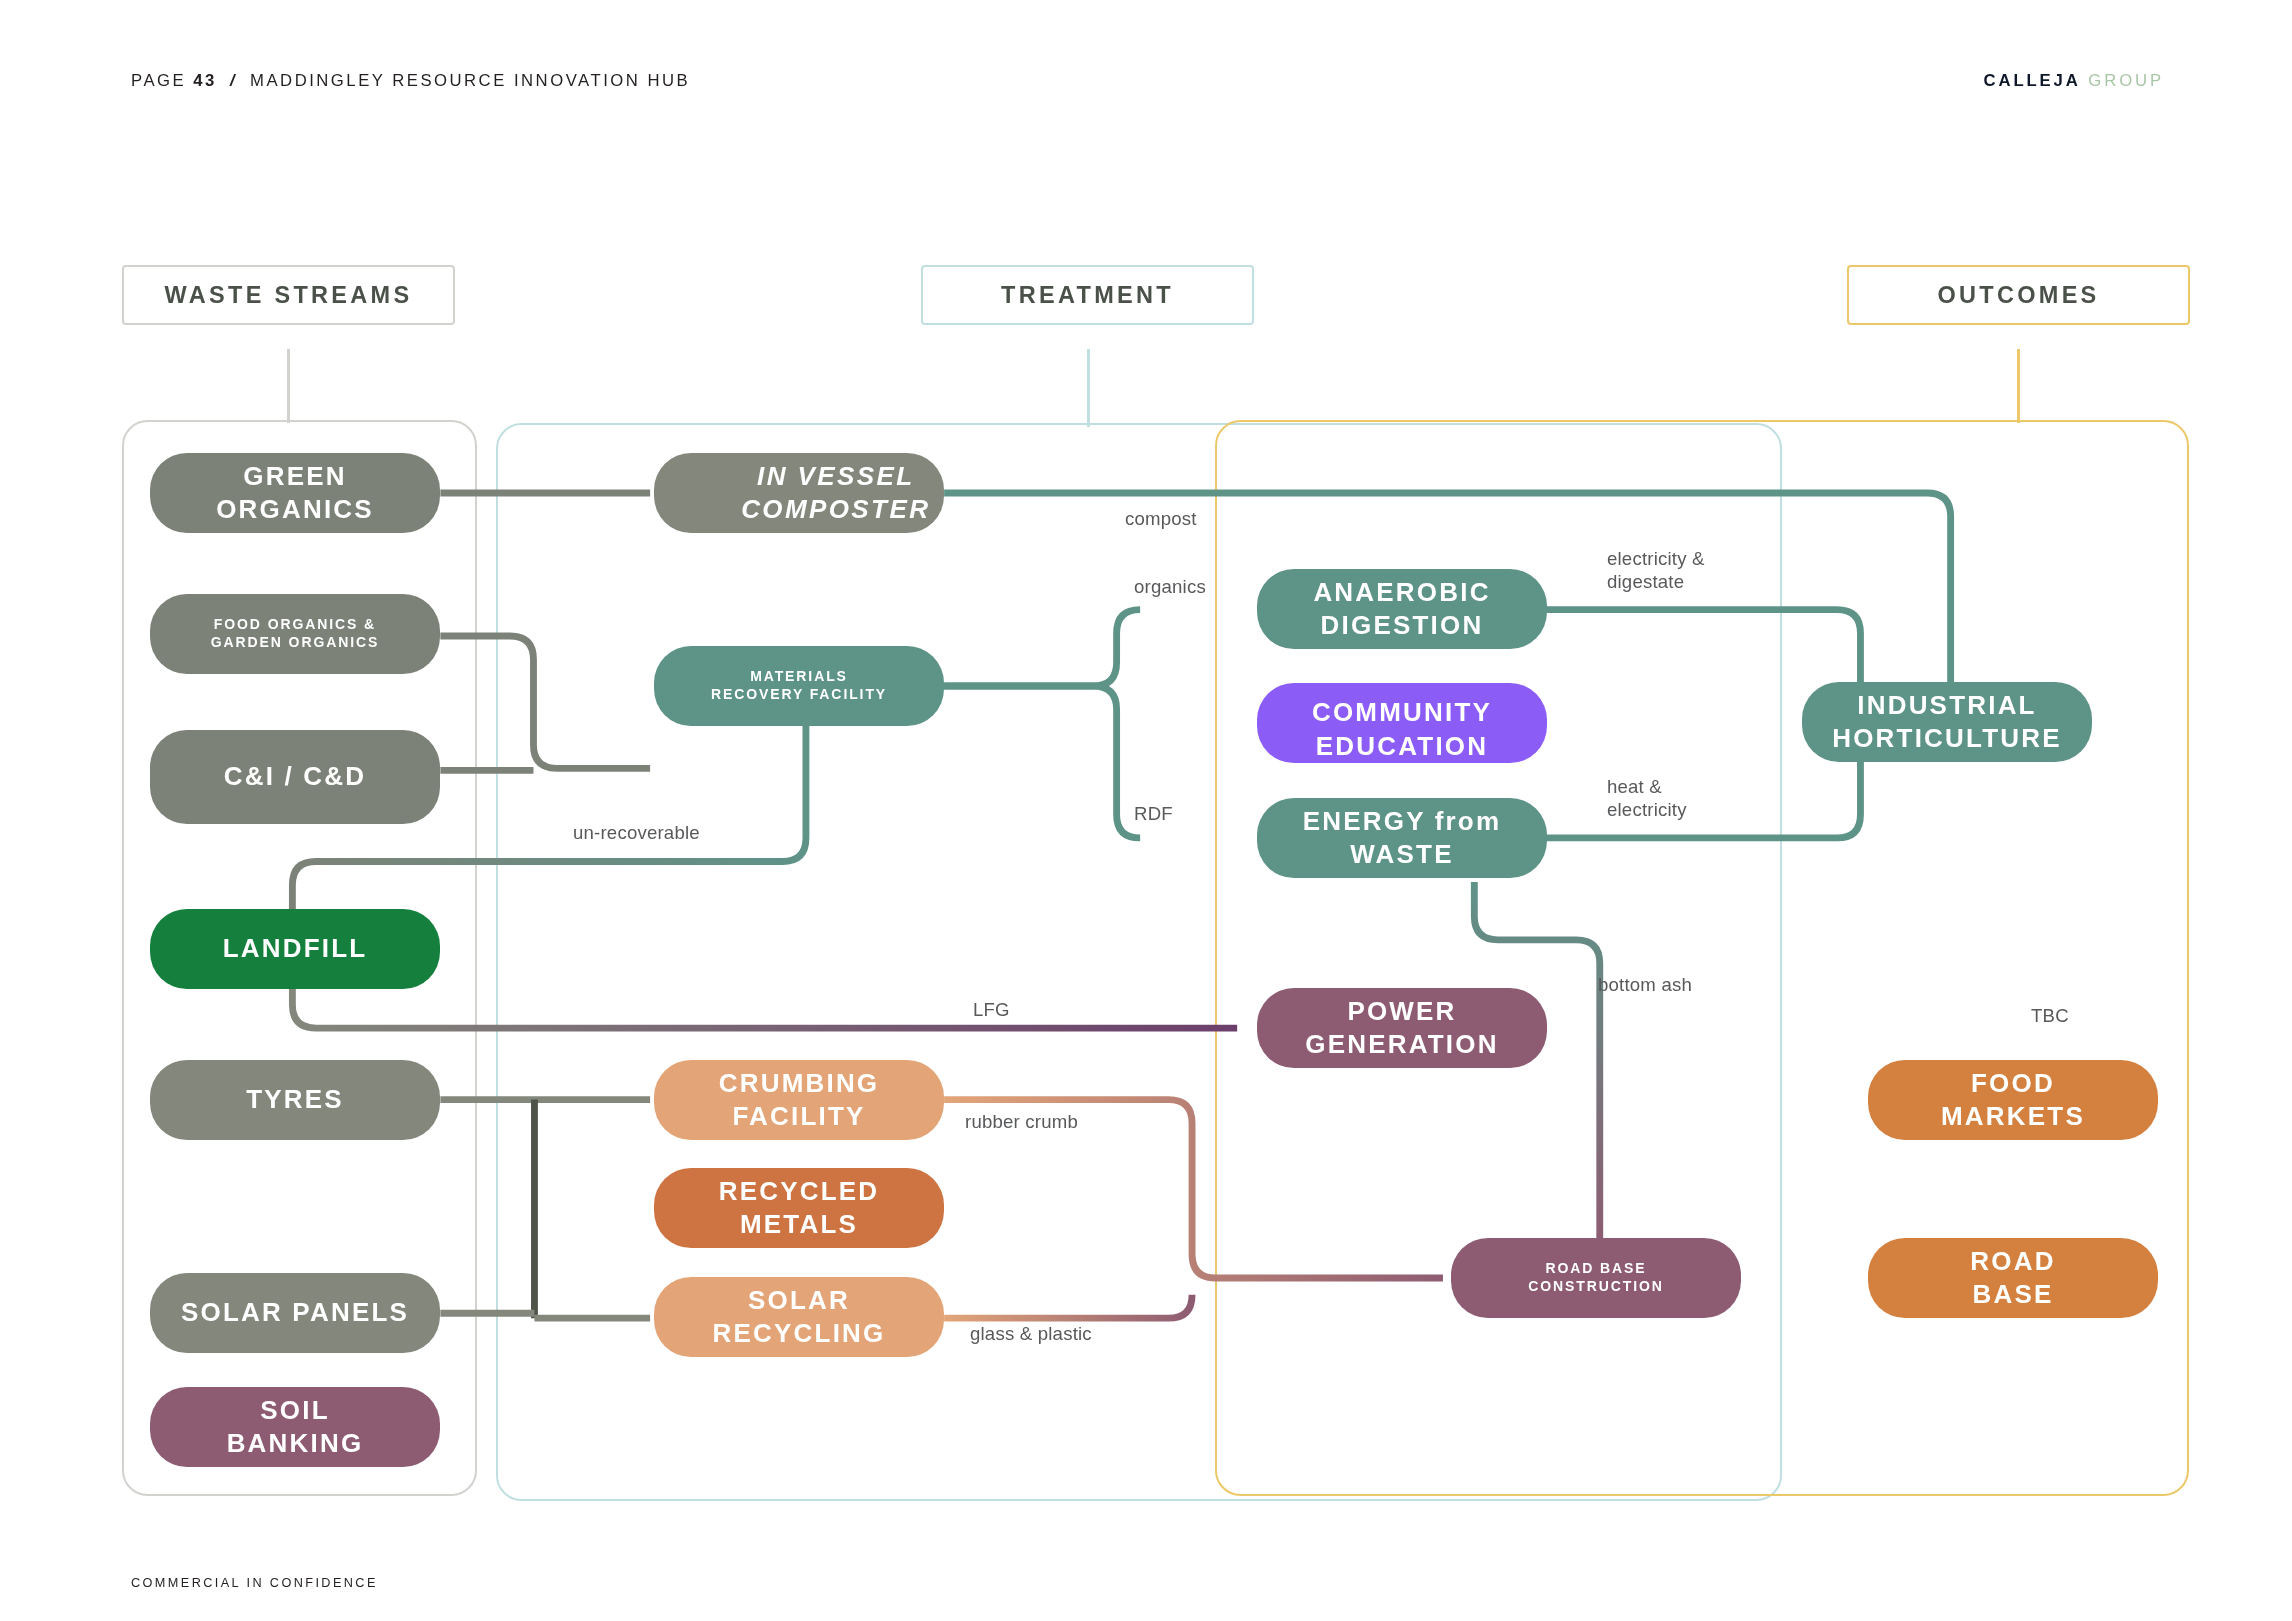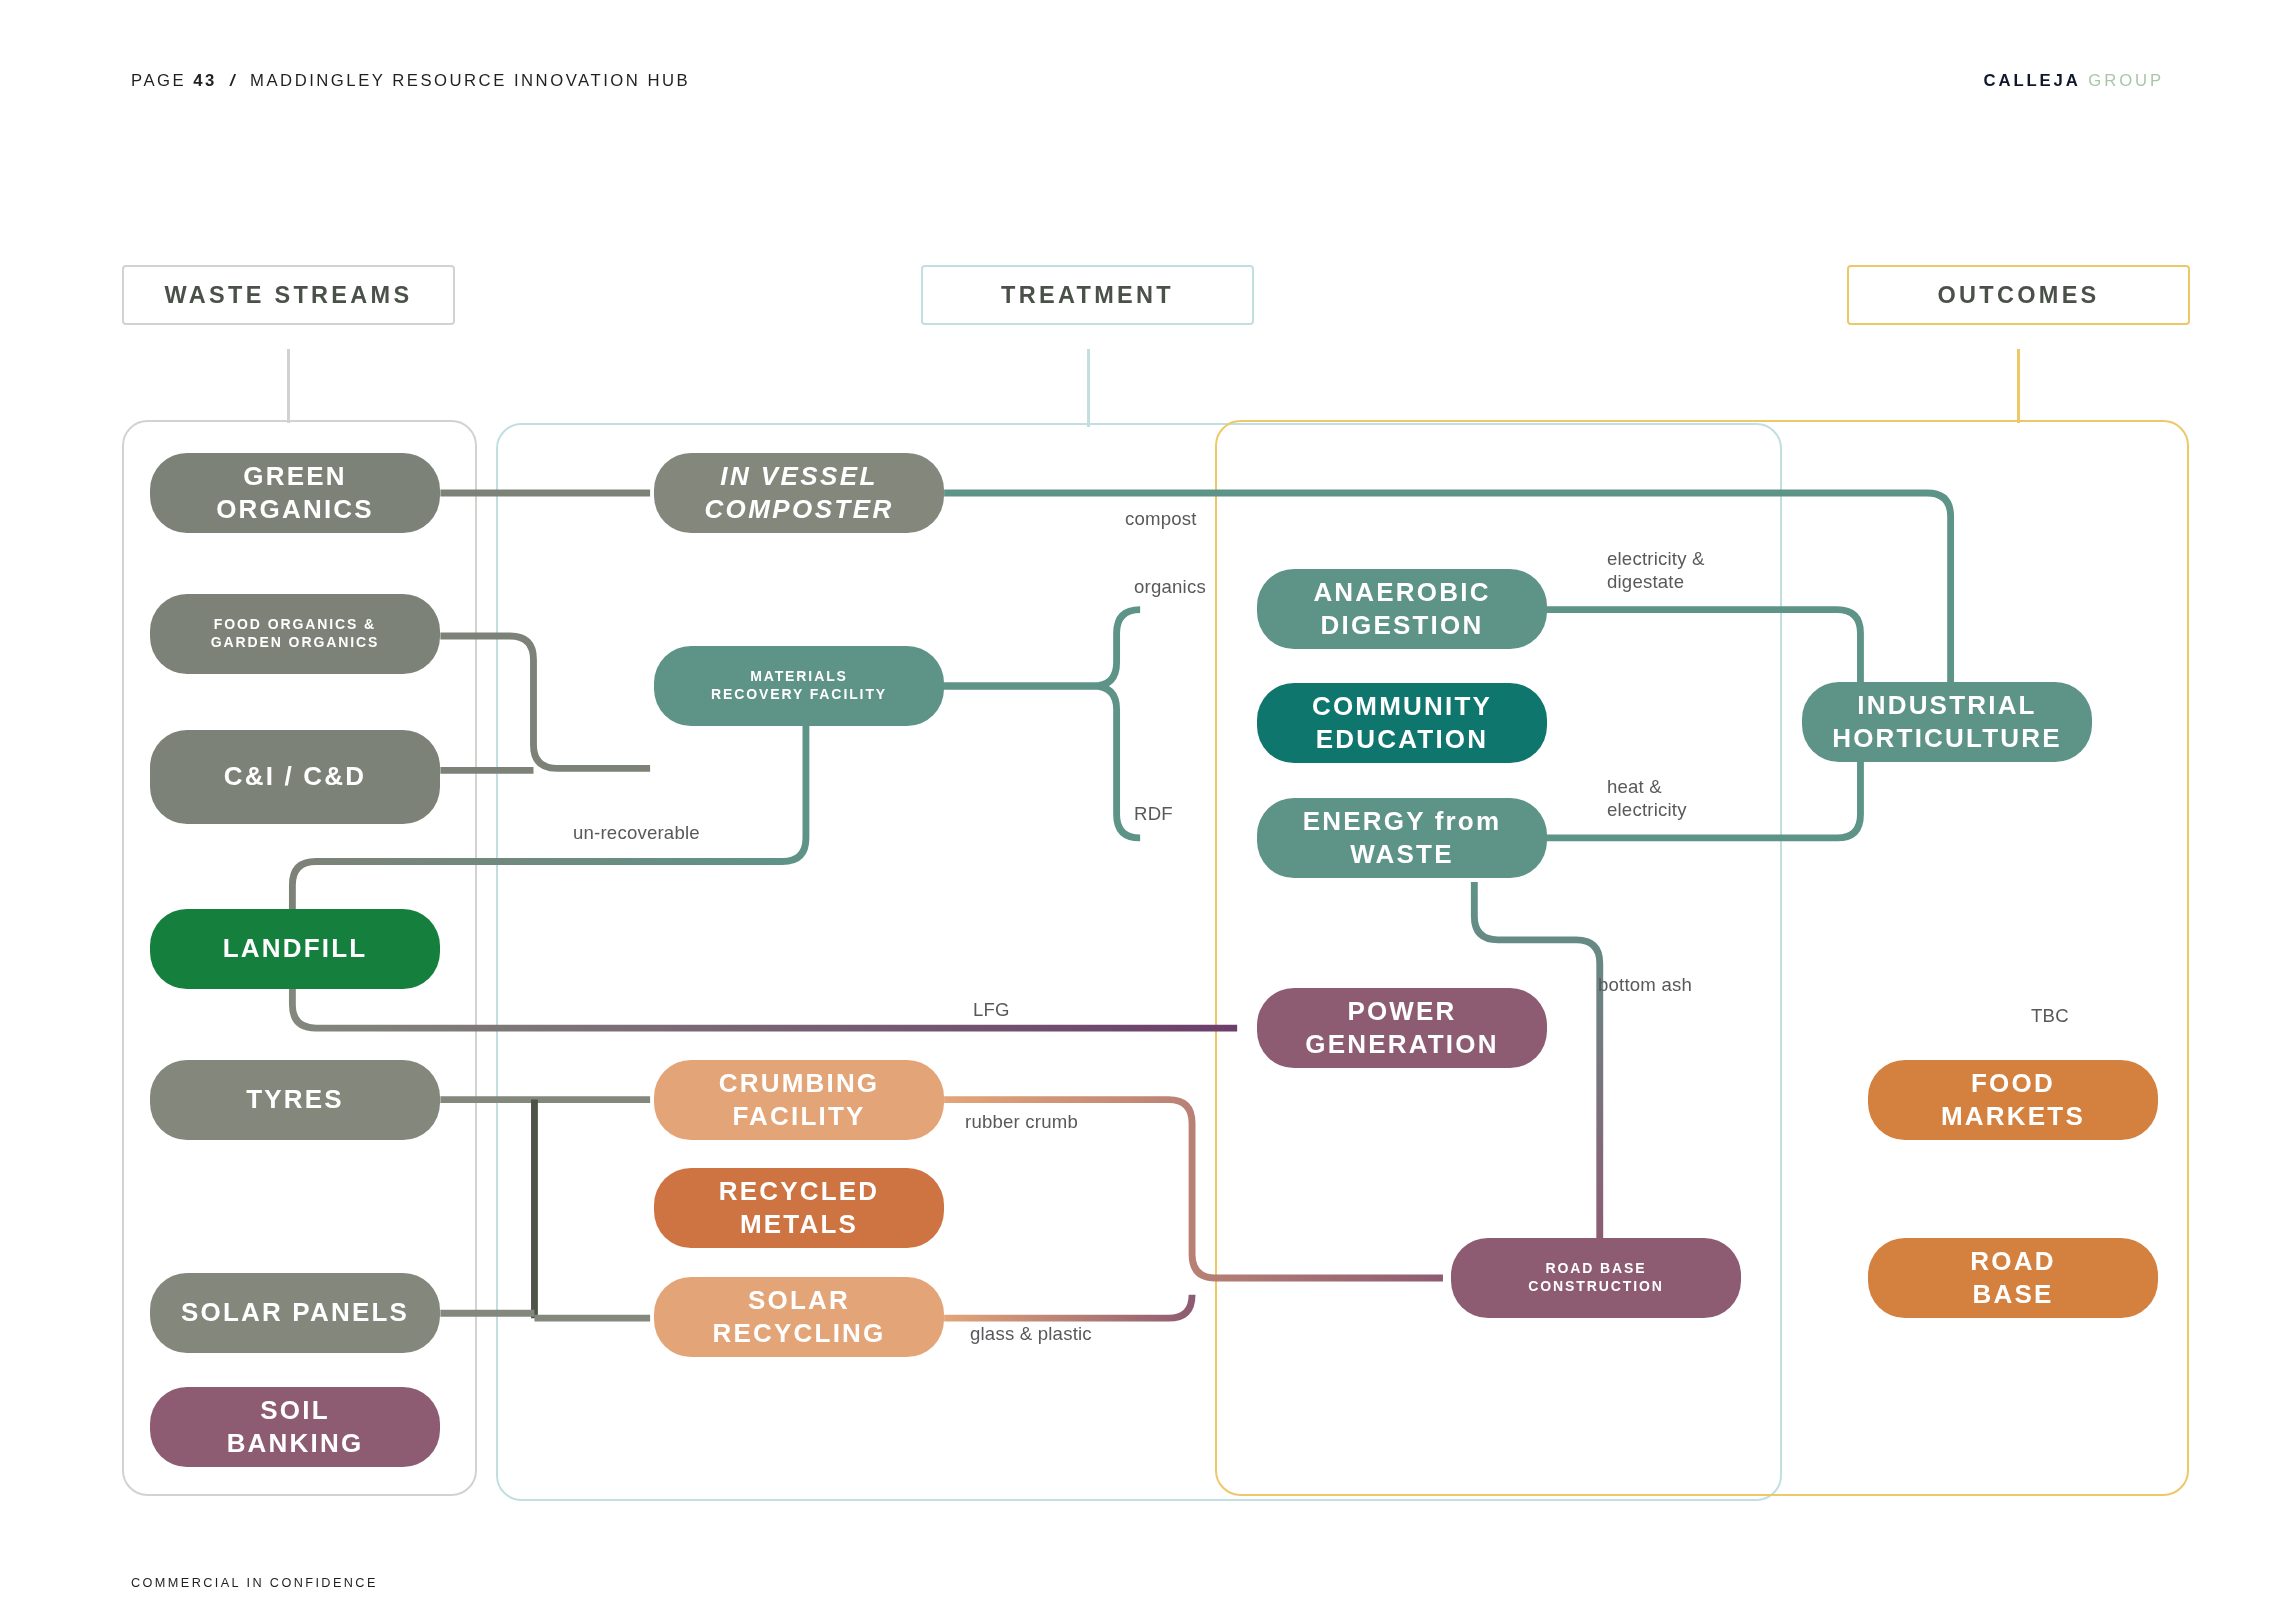--- a/index.html
+++ b/index.html
@@ -165,21 +165,21 @@
   <span class="lbl">TYRES</span>
 </div>
 <div class="node" style="left:150px;top:1273px;width:290px;height:80px;background:#83877c;">
   <span class="lbl">SOLAR PANELS</span>
 </div>
 <div class="node" style="left:150px;top:1387px;width:290px;height:80px;background:#8d5c72;">
   <span class="lbl">SOIL
 BANKING</span>
 </div>
 
-<div class="node ital" style="left:654px;top:453px;width:290px;height:80px;background:#83877c;">
+<div class="node ital" style="left:654px;top:453px;width:290px;height:80px;background:#83877c;justify-content:flex-end;">
   <span class="lbl">IN VESSEL
 COMPOSTER</span>
 </div>
 <div class="node small" style="left:654px;top:646px;width:290px;height:80px;background:#5e9388;">
   <span class="lbl">MATERIALS
 RECOVERY FACILITY</span>
 </div>
 <div class="node" style="left:654px;top:1060px;width:290px;height:80px;background:#e3a578;">
   <span class="lbl">CRUMBING
 FACILITY</span>
@@ -190,21 +190,21 @@
 </div>
 <div class="node" style="left:654px;top:1277px;width:290px;height:80px;background:#e3a578;">
   <span class="lbl">SOLAR
 RECYCLING</span>
 </div>
 
 <div class="node" style="left:1257px;top:569px;width:290px;height:80px;background:#5e9388;">
   <span class="lbl">ANAEROBIC
 DIGESTION</span>
 </div>
-<div class="node" style="left:1257px;top:683px;width:290px;height:80px;background:#0f766e;">
+<div class="node" style="left:1257px;top:683px;width:290px;height:80px;background:#8b5cf6;align-items:flex-end;">
   <span class="lbl">COMMUNITY
 EDUCATION</span>
 </div>
 <div class="node" style="left:1257px;top:798px;width:290px;height:80px;background:#5e9388;">
   <span class="lbl">ENERGY from
 WASTE</span>
 </div>
 <div class="node" style="left:1257px;top:988px;width:290px;height:80px;background:#8d5c72;">
   <span class="lbl">POWER
 GENERATION</span>

